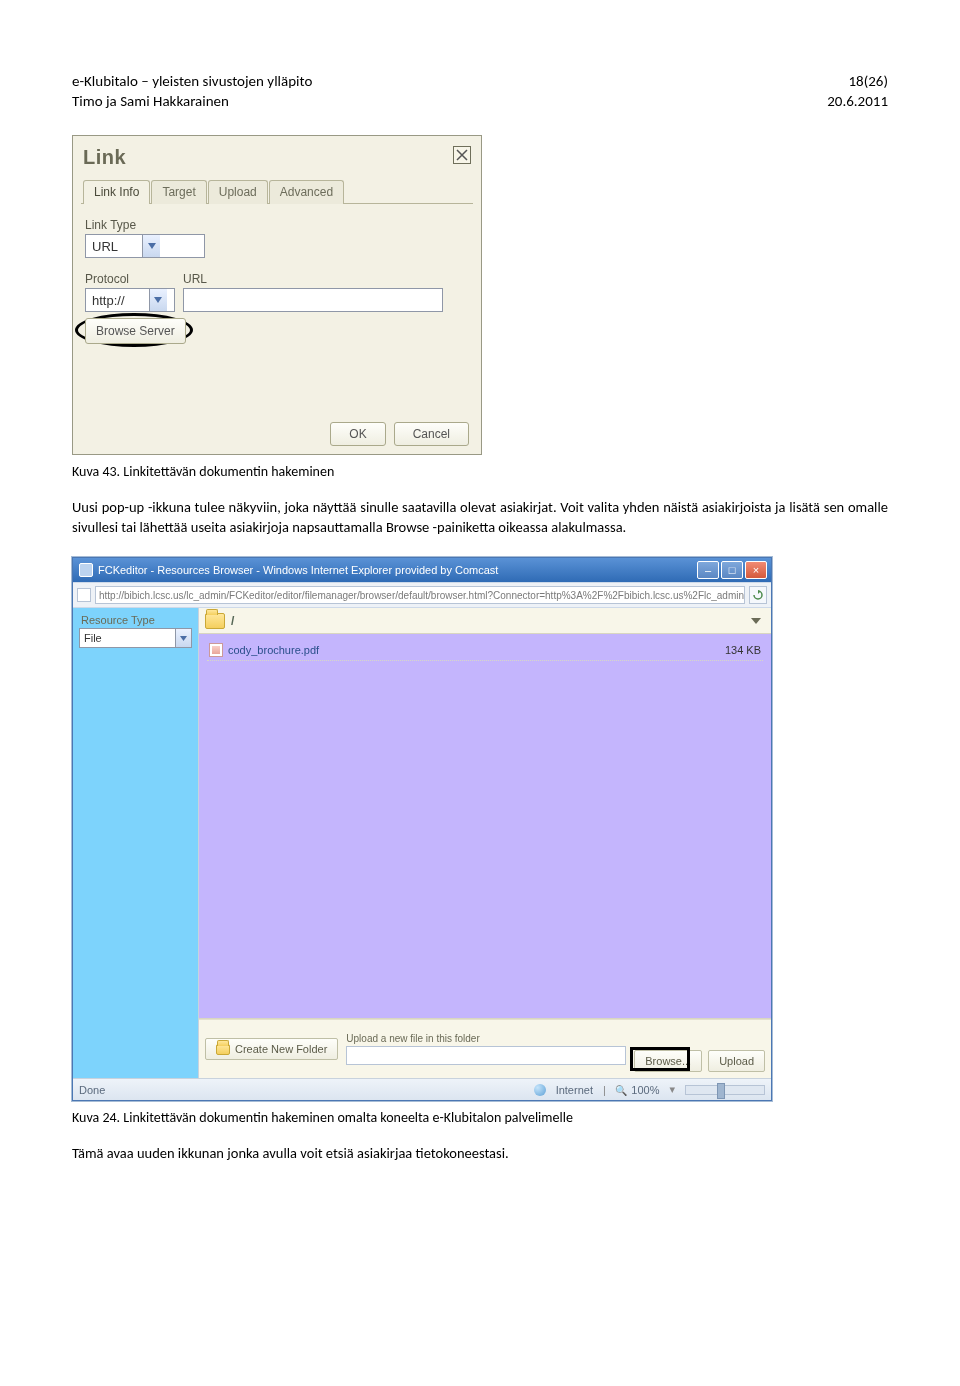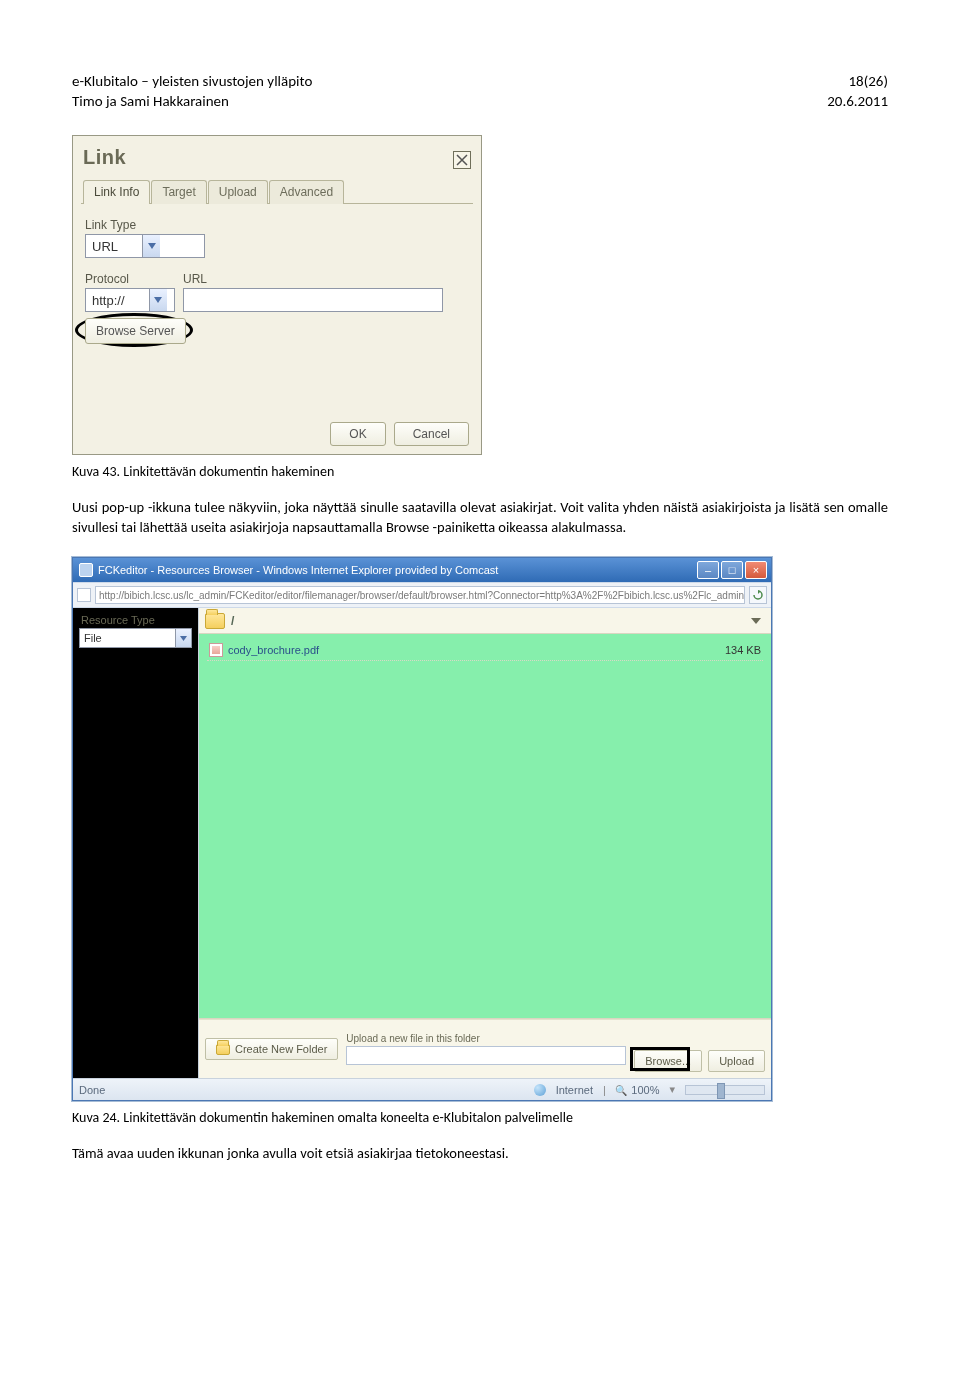--- a/index.html
+++ b/index.html
@@ -29,21 +29,21 @@
     background: #f3f1e4;
     border: 1px solid #999985;
     padding: 6px 8px 8px 8px;
     font-family: Tahoma, Arial, sans-serif;
     font-size: 13px;
     color: #5a5a4a;
   }
   .link-dialog .dlg-title-row {
     display: flex;
     justify-content: space-between;
-    align-items: flex-end;
+    align-items: flex-start;
     padding: 4px 2px 10px 2px;
   }
   .link-dialog .dlg-title {
     font-size: 20px;
     font-weight: bold;
     letter-spacing: .5px;
     color: #6a6a56;
   }
   .link-dialog .dlg-close {
     width: 18px; height: 18px;
@@ -239,21 +239,21 @@
     display:flex;align-items:center;justify-content:center;
   }
   .browser-body {
     display:flex;
     height: 470px;
     background:#fff;
   }
   .sidebar {
     width: 126px;
     border-right: 1px solid #c8d2dd;
-    background: #000000;
+    background: #7dd3fc;
     display:flex; flex-direction:column;
   }
   .sb-label {
     font-size: 11px;
     color:#6a6a56;
     padding: 6px 6px 2px 8px;
   }
   .sb-select {
     margin: 0 6px;
     border:1px solid #8f97a7;
@@ -293,21 +293,21 @@
     border:1px solid #caa836;
     border-bottom:none;
     border-radius:2px 2px 0 0;
   }
   .path-txt { font-weight:bold; font-size:12px; color:#565; }
   .path-drop {
     width:0;height:0;border-left:5px solid transparent;border-right:5px solid transparent;border-top:6px solid #6b6b57;
     margin-right:4px;
   }
   .file-list {
-    flex:1; background:#86efac; padding:6px 8px; border-bottom:1px solid #d9d6c1;
+    flex:1; background:#c4b5fd; padding:6px 8px; border-bottom:1px solid #d9d6c1;
   }
   .file-row {
     display:flex; justify-content:space-between; align-items:center;
     border-bottom:1px dotted #d8d8c6;
     padding: 3px 2px;
     font-size: 11px;
   }
   .file-row .fname { display:flex; align-items:center; gap:5px; color:#2a4f8a; cursor:pointer;}
   .pdf-ico { width:14px;height:14px;background:#fff;border:1px solid #c99;position:relative;}
   .pdf-ico::after{content:"";position:absolute;left:2px;top:2px;right:2px;bottom:2px;background:linear-gradient(#f9cfc8,#e9a79a);}

